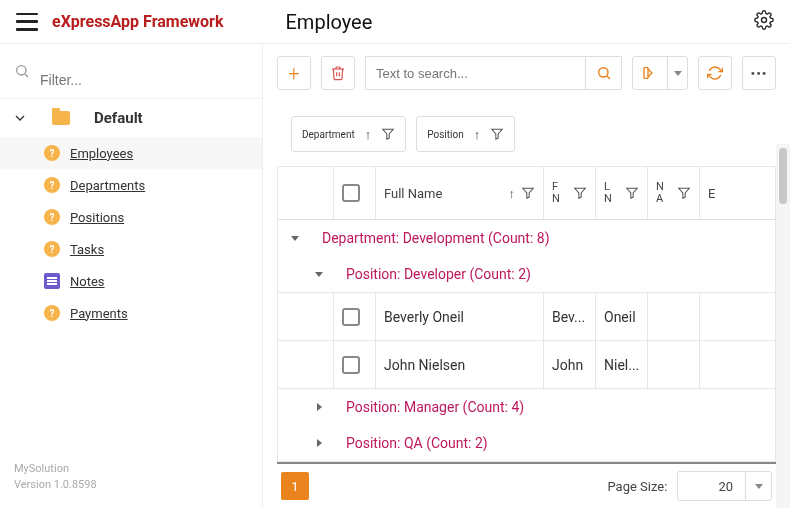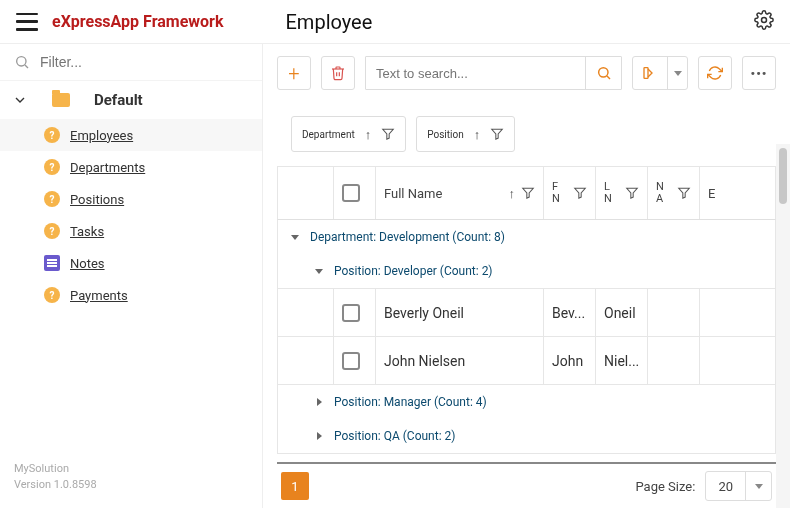--- a/index.html
+++ b/index.html
@@ -8,21 +8,21 @@
   .topbar { height: 44px; display: flex; align-items: center; padding: 0 16px; border-bottom: 1px solid #eee; gap: 14px; }
   .hamburger { width: 22px; height: 18px; display: flex; flex-direction: column; justify-content: space-between; cursor: pointer; }
   .hamburger div { height: 2.2px; background: #222; border-radius: 1px; }
   .brand { font-weight: 700; font-size: 16px; color: #b91c1c; }
   .title { font-size: 20px; color: #111; margin-left: 48px; flex: 1; }
   .gear { width: 20px; height: 20px; cursor: pointer; }
 
   .body { display: flex; height: calc(508px - 44px); }
   .sidebar { width: 263px; border-right: 1px solid #eee; display: flex; flex-direction: column; }
   .filter-box { display: flex; align-items: center; padding: 10px 14px; border-bottom: 1px solid #f3f3f3; gap: 10px; color: #999; }
-  .filter-box input { border: none; outline: none; font-size: 14px; color: #7f1d1d; flex: 1; }
+  .filter-box input { border: none; outline: none; font-size: 14px; color: #7f1d1d; flex: 1; margin-top: 18px; }
   .folder-row { display: flex; align-items: center; gap: 24px; padding: 10px 12px; font-weight: 700; font-size: 15px; cursor: pointer; }
   .nav-item { display: flex; align-items: center; gap: 10px; padding: 8px 12px 8px 44px; cursor: pointer; }
   .nav-item.selected { background: #f7f7f7; }
   .nav-item span.label { text-decoration: underline; }
   .qicon { width: 16px; height: 16px; border-radius: 50%; background: #f6b44a; display: flex; align-items: center; justify-content: center; font-size: 10px; color: #fff; font-weight: 700; }
   .notes-icon { width: 16px; height: 16px; background: #6a5acd; border-radius: 2px; position: relative; }
   .notes-icon::before { content: ""; position: absolute; left: 3px; right: 3px; top: 4px; height: 1.5px; background: #fff; box-shadow: 0 3px 0 #fff, 0 6px 0 #fff; }
   .folder-icon { width: 18px; height: 14px; background: #f6b44a; border-radius: 2px; position: relative; }
   .folder-icon::before { content: ""; position: absolute; top: -3px; left: 0; width: 8px; height: 4px; background: #f6b44a; border-radius: 1px 1px 0 0; }
   .sidebar-footer { margin-top: auto; padding: 10px 14px 16px; color: #aaa; font-size: 11px; line-height: 1.4; }
@@ -46,31 +46,31 @@
   .chip .txt { font-size: 10px; }
   .sort-up { font-size: 13px; }
   .funnel { width: 14px; height: 14px; }
 
   .grid-head { display: flex; border: 1px solid #e6e6e6; border-bottom: 1px solid #e0e0e0; background: #fff; }
   .gh { border-right: 1px solid #e6e6e6; height: 52px; display: flex; align-items: center; padding: 0 8px; color: #444; font-size: 13px; gap: 6px; }
   .gh:last-child { border-right: none; }
   .cb { width: 18px; height: 18px; border: 2px solid #888; border-radius: 3px; cursor: pointer; }
 
   .grid-body { border-left: 1px solid #e6e6e6; border-right: 1px solid #e6e6e6; border-bottom: 1px solid #e6e6e6; }
-  .grp { display: flex; align-items: center; gap: 8px; padding: 10px 10px; color: #0c4a6e; font-size: 12px; }
+  .grp { display: flex; align-items: center; gap: 20px; padding: 10px 10px; color: #be185d; font-size: 14px; }
   .grp .chev { width: 14px; display: flex; justify-content: center; color: #666; cursor: pointer; }
   .row { display: flex; border-top: 1px solid #e6e6e6; height: 48px; }
   .cell { border-right: 1px solid #e6e6e6; display: flex; align-items: center; padding: 0 8px; font-size: 14px; overflow: hidden; white-space: nowrap; text-overflow: ellipsis; }
   .cell:last-child { border-right: none; }
 
   .pager { border-top: 2px solid #888; margin: 0 14px; height: 46px; display: flex; align-items: center; gap: 10px; padding: 0 4px; }
   .pagebtn { width: 28px; height: 28px; background: #e8831e; color: #fff; display: flex; align-items: center; justify-content: center; border-radius: 2px; cursor: pointer; font-size: 13px; }
   .spacer { flex: 1; }
   .pgsize { display: flex; align-items: center; gap: 10px; color: #444; }
-  .pgselect { border: 1px solid #ddd; border-radius: 3px; height: 30px; display: flex; align-items: center; }
+  .pgselect { border: 1px solid #ddd; border-radius: 3px; height: 30px; display: flex; align-items: center; padding-left: 28px; }
   .pgselect .v { padding: 0 12px; }
   .pgselect .dd { width: 26px; border-left: 1px solid #ddd; display: flex; align-items: center; justify-content: center; color: #888; cursor: pointer; height: 100%; }
 
   .vscroll { position: absolute; right: 0; top: 100px; bottom: 0; width: 14px; background: #f5f5f5; }
   .vscroll::before { content: ""; position: absolute; left: 3px; right: 3px; top: 4px; height: 56px; background: #c7c7c7; border-radius: 4px; }
 
   svg.icon { width: 16px; height: 16px; }
   .chevd { display:inline-block; width:0; height:0; border-left:4px solid transparent; border-right:4px solid transparent; border-top:5px solid #888; }
   .chevr { display:inline-block; width:0; height:0; border-top:4px solid transparent; border-bottom:4px solid transparent; border-left:5px solid #666; }
   .chevdd { display:inline-block; width:0; height:0; border-left:4px solid transparent; border-right:4px solid transparent; border-top:5px solid #666; }

